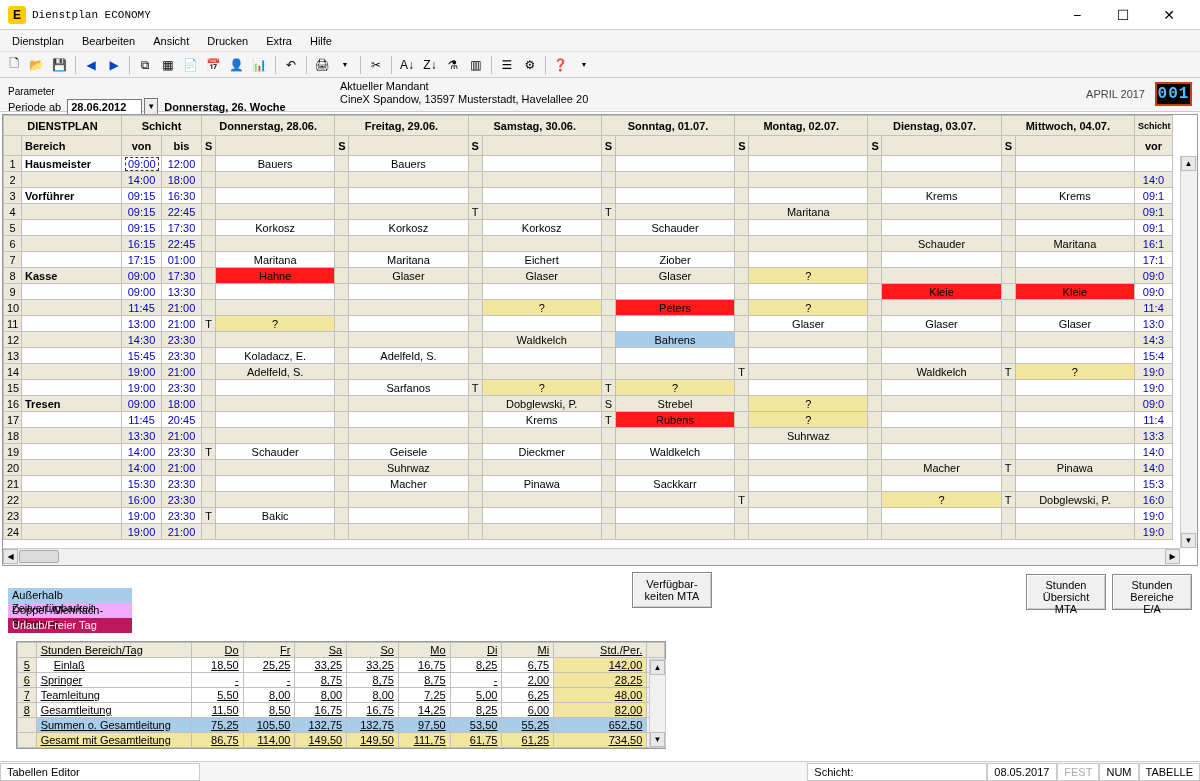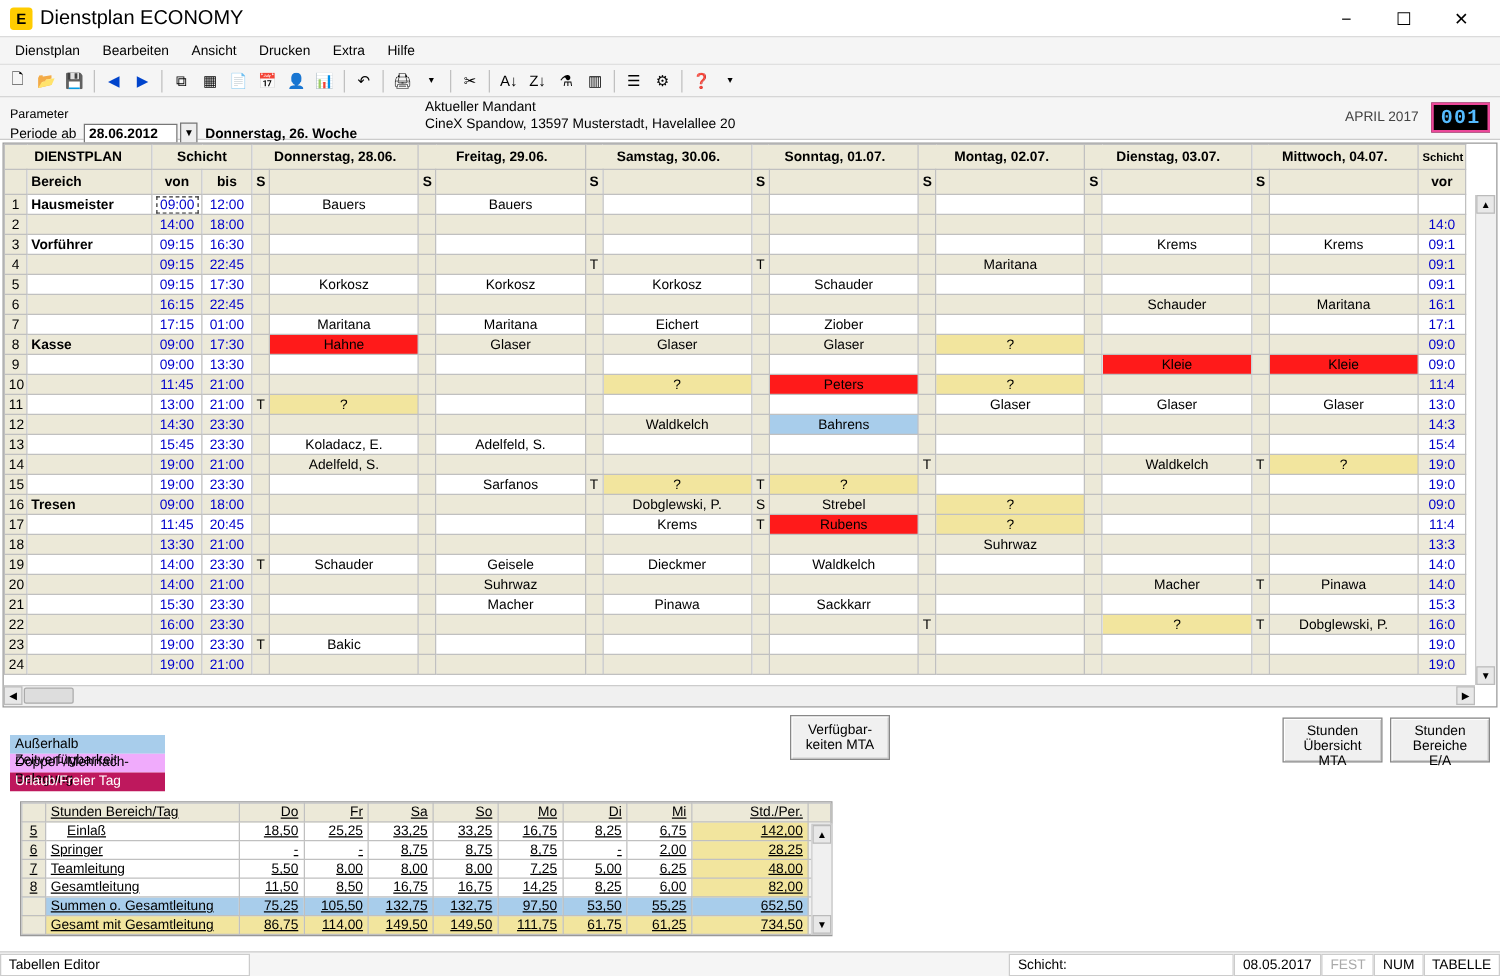--- a/index.html
+++ b/index.html
@@ -1,35 +1,35 @@
 <!DOCTYPE html>
 <html><head>
 <meta charset="utf-8">
 <style>
   * { box-sizing: border-box; }
   body { margin:0; font-family: Tahoma, Arial, sans-serif; font-size:11px; color:#000; background:#fff; user-select:none; }
   .titlebar { height:30px; background:#fff; display:flex; align-items:center; padding:0 8px; border-bottom:1px solid #d0d0d0;}
   .titlebar .icon { width:18px; height:18px; background:#ffcc00; color:#000; font-weight:bold; border-radius:3px; display:flex; align-items:center; justify-content:center; margin-right:6px; font-size:12px;}
-  .titlebar .title { flex:1; font-size:16px; }
+  .titlebar .title { flex:1; font-size:11px;font-family:Liberation Mono, monospace; }
   .winbtn { width:46px; height:30px; display:flex; align-items:center; justify-content:center; font-family:Arial; font-size:14px; }
   .menubar { height:22px; background:#f5f5f5; border-bottom:1px solid #e0e0e0; display:flex; align-items:center; padding:0 4px; gap:2px;}
   .menubar span { padding:3px 8px; cursor:default;}
   .toolbar { height:26px; background:#f5f5f5; border-bottom:1px solid #ccc; display:flex; align-items:center; padding:0 4px; gap:3px;}
   .tbtn { width:20px; height:20px; border:1px solid transparent; display:flex; align-items:center; justify-content:center; font-size:12px; cursor:default; background:#f5f5f5;}
   .tsep { width:1px; height:18px; background:#c0c0c0; margin:0 2px;}
   .parambar { height:34px; background:#f5f5f5; border-bottom:1px solid #ccc; display:flex; align-items:center; position:relative;}
   .parambar .left { padding:0 8px; display:flex; flex-direction:column; justify-content:center; gap:1px;margin-top:12px;}
   .parambar .periode { display:flex; align-items:center; gap:6px;}
   .parambar input.date { border:1px solid #777; font-weight:bold; font-size:11px; padding:1px 3px; width:75px; font-family:inherit;}
   .parambar .ddbtn { width:14px; height:17px; border:1px solid #777; background:#eee; display:flex; align-items:center; justify-content:center; margin-left:-4px; font-size:8px;}
   .parambar .daylabel { font-weight:bold; }
   .parambar .mandant { position:absolute; left:340px; top:2px; font-size:11px; line-height:13px;}
   .parambar .right { position:absolute; right:8px; top:4px; display:flex; align-items:center; gap:10px;}
   .parambar .month { font-size:11px; color:#444;}
-  .counter { background:#000; color:#5bf; border:2px solid #ec4899; width:47px; height:24px; display:flex; align-items:center; justify-content:center; font-family:"Courier New",monospace; font-weight:bold; font-size:16px; letter-spacing:1px;}
+  .counter { background:#000; color:#5bf; border:2px solid #c2410c; width:37px; height:24px; display:flex; align-items:center; justify-content:center; font-family:"Courier New",monospace; font-weight:bold; font-size:16px; letter-spacing:1px;}
   
   .grid-wrap { position:relative; border:1px solid #999; margin:2px; height:452px; overflow:hidden; background:#fff;}
   table.grid { border-collapse:collapse; table-layout:fixed; width:100%; }
   table.grid th, table.grid td { border:1px solid #c0c0c0; height:16px; padding:0 3px; overflow:hidden; white-space:nowrap; font-size:11px;}
   table.grid th { background:#ece9d8; font-weight:normal; text-align:center; height:20px;}
   table.grid th.bold { font-weight:bold;}
   .rownum { background:#ece9d8; text-align:center; width:18px;}
   .bereich-col { width:100px; text-align:left; font-weight:bold;}
   .von, .bis { width:40px; text-align:center; color:#0000cc;}
   .s-col { width:14px; background:#ece9d8; text-align:center;}

